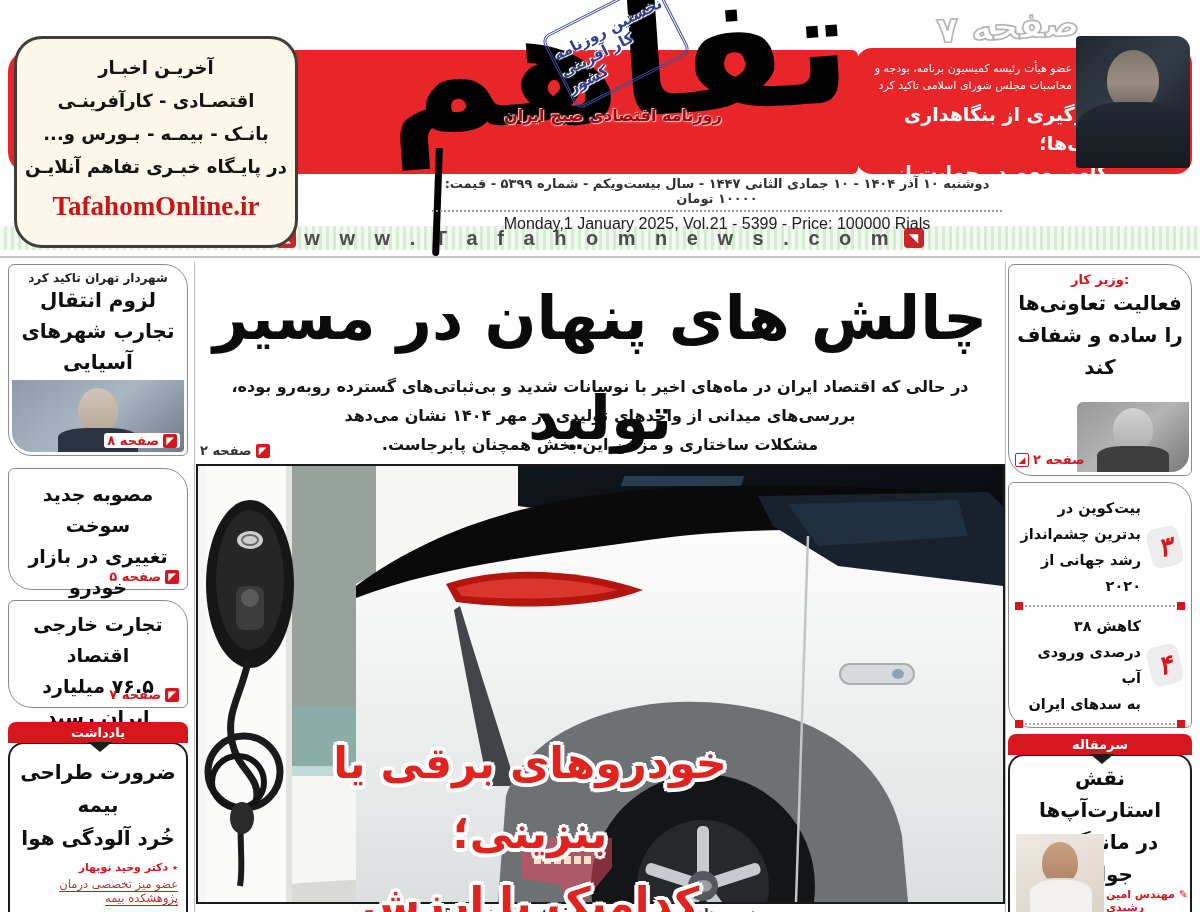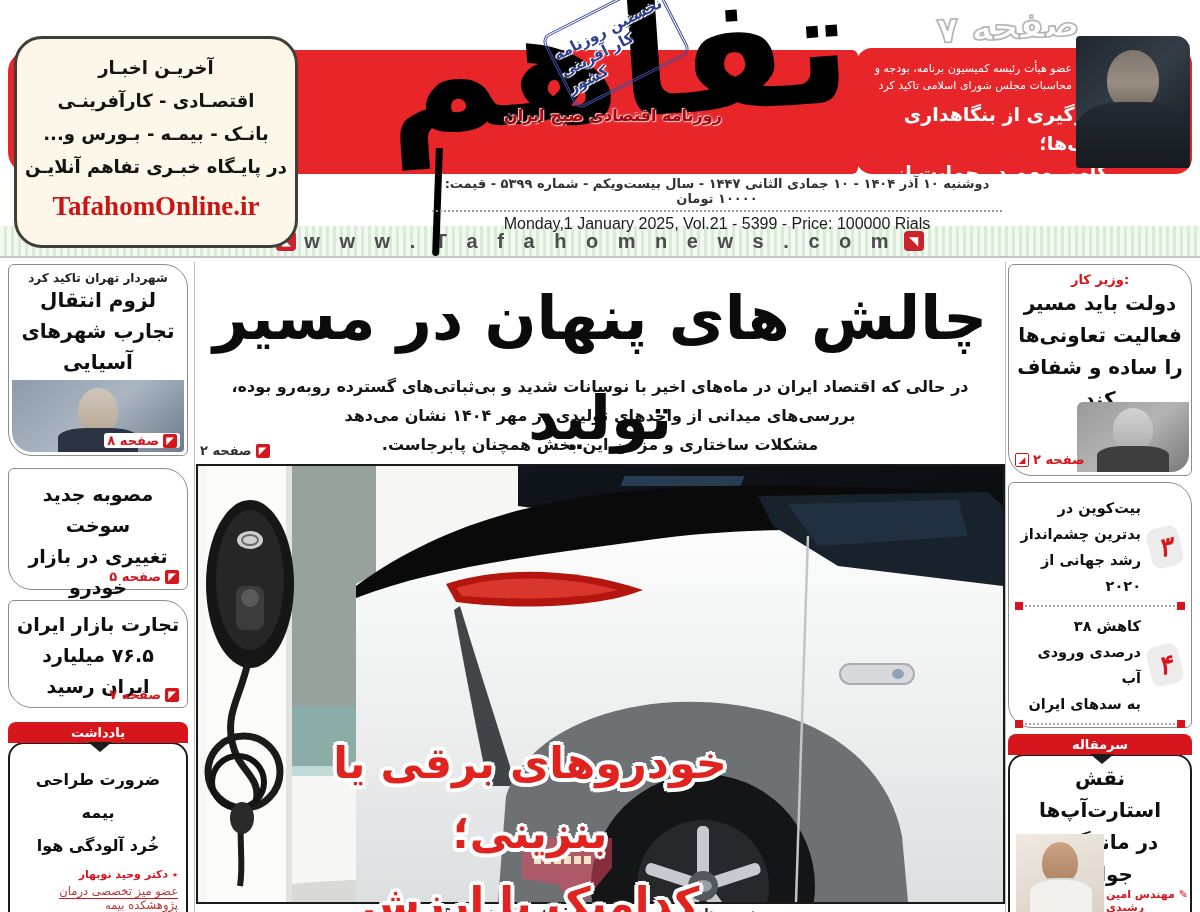--- a/index.html
+++ b/index.html
@@ -29,21 +29,21 @@
   #hdr-kicker{left:862px;top:60px;width:210px;z-index:3;color:#fff;font-size:11px;line-height:17px;}
   #hdr-headline{left:858px;top:100px;width:218px;z-index:3;color:#fff;font-size:19px;font-weight:bold;
                 line-height:29px;text-align:right;margin-left:32px;}
   #hdr-photo{left:1076px;top:36px;width:114px;height:132px;z-index:4;border-radius:4px 14px 4px 4px;
              background:linear-gradient(135deg,#20262e 0%,#343d47 45%,#12161b 100%);overflow:hidden;}
   .face{position:absolute;left:50%;transform:translateX(-50%);border-radius:50% 50% 46% 46%;}
   #dateline{left:426px;top:176px;width:582px;z-index:5;text-align:center;}
   #date-fa{font-size:13px;font-weight:bold;color:#333;direction:rtl;}
   #date-dots{border-top:2px dotted #9a9a9a;margin:4px 6px 3px 6px;}
   #date-en{font-family:"Liberation Sans",sans-serif;font-size:16px;color:#1c1c1c;}
-  #web-bar{left:0;top:226px;width:1200px;height:30px;z-index:0;
+  #web-bar{left:0;top:226px;width:1200px;height:24px;z-index:0;
            background:repeating-linear-gradient(90deg,#f2f9f1 0 4px,#d9ebd7 4px 7px);
            display:flex;align-items:center;justify-content:center;gap:8px;text-align:right;}
   #web-bar .wtxt{font-family:"Liberation Sans",sans-serif;font-size:20px;font-weight:bold;color:#4c4c4c;letter-spacing:7px;}
   .websq{width:20px;height:20px;background:#cc2229;color:#fff;border-radius:4px;font-size:12px;
          display:flex;align-items:center;justify-content:center;}
   #hdr-rule{left:0;top:256px;width:1200px;height:2px;background:#c4c4c4;}
   
   .vsep{top:262px;width:1px;height:650px;background:#bdbdbd;}
   .nbox{background:#fff;border:1.5px solid #8c8c8c;border-radius:6px 24px 6px 24px;box-sizing:border-box;}
   .kicker-sm{font-size:12px;font-weight:bold;color:#222;text-align:center;}
@@ -167,48 +167,47 @@
       <div>ایجاد نمی‌کند</div>
     </div>
     <div class="pageref" style="position:absolute;right:8px;bottom:5px;">
       <span class="sq-red">◤</span>
       <span>صفحه ۵</span>
     </div>
   </div>
 
   <div class="abs nbox" style="left:8px;top:600px;width:180px;height:108px;padding-top:8px;">
     <div class="h3l rtl">
-      <div>تجارت بازار ایران</div>
+      <div>تجارت خارجی اقتصاد</div>
       <div>۷۶.۵ میلیارد</div>
       <div>ایران رسید</div>
     </div>
     <div class="pageref" style="position:absolute;right:8px;bottom:5px;">
       <span class="sq-red">◤</span>
       <span>صفحه ۷</span>
     </div>
   </div>
 
   <div class="abs tab-red" style="left:8px;top:722px;width:180px;">یادداشت</div>
   <div class="abs blackbox" style="left:8px;top:742px;width:180px;height:200px;padding:8px 8px 0 8px;">
     <div class="notch" style="position:absolute;left:78px;top:-2px;"></div>
-    <div class="h3l rtl" style="font-size:16px;line-height:33px;margin-top:11px;">
+    <div class="h3l rtl" style="font-size:20px;line-height:33px;margin-top:4px;">
       <div>ضرورت طراحی بیمه</div>
       <div>خُرد آلودگی هوا</div>
     </div>
     <div class="author-red" style="margin-top:6px;text-align:right;">٭ دکتر وحید نوبهار</div>
     <div class="rtl" style="font-size:11.5px;margin-top:3px;text-align:right;">
       <span class="role-line">عضو میز تخصصی درمان پژوهشکده بیمه</span>
     </div>
 
   </div>
 
   <div class="abs nbox" style="left:1008px;top:264px;width:184px;height:212px;padding-top:7px;">
     <div class="kicker-sm" style="color:#d6151c;font-size:13px;">وزیر کار:</div>
     <div class="h3l rtl" style="font-size:20px;line-height:32px;">
-      <div>دولت باید مسیر</div>
       <div>فعالیت تعاونی‌ها</div>
       <div>را ساده و شفاف کند</div>
     </div>
     <div class="photo" style="position:absolute;right:2px;bottom:3px;width:112px;height:70px;filter:grayscale(1);border-radius:6px 0 18px 0;">
       <div class="face" style="top:6px;width:40px;height:44px;background:linear-gradient(180deg,#d8d2c8,#b9ac9c);"></div>
       <div class="abs" style="left:20px;top:44px;width:72px;height:26px;background:#3a3f46;border-radius:36% 36% 0 0;"></div>
     </div>
     <div class="pageref" style="position:absolute;left:6px;bottom:8px;">
       <span>صفحه ۲</span>
       <span class="sq-wht">◢</span>

